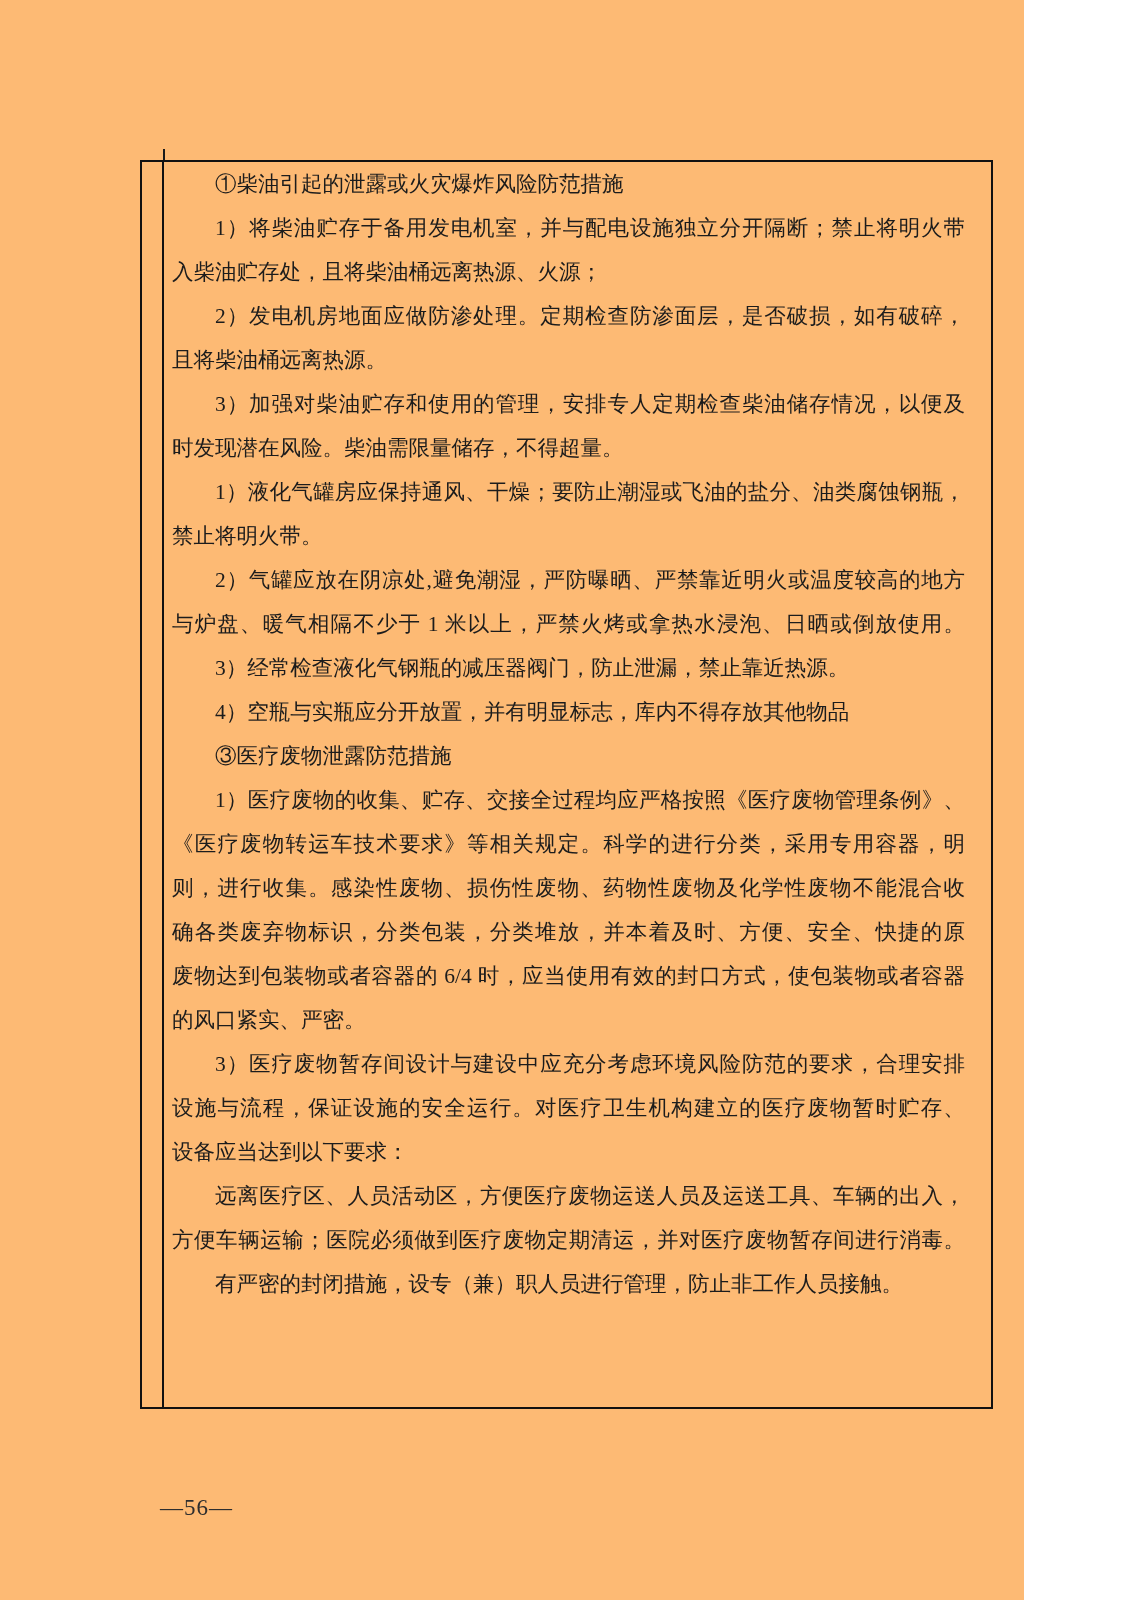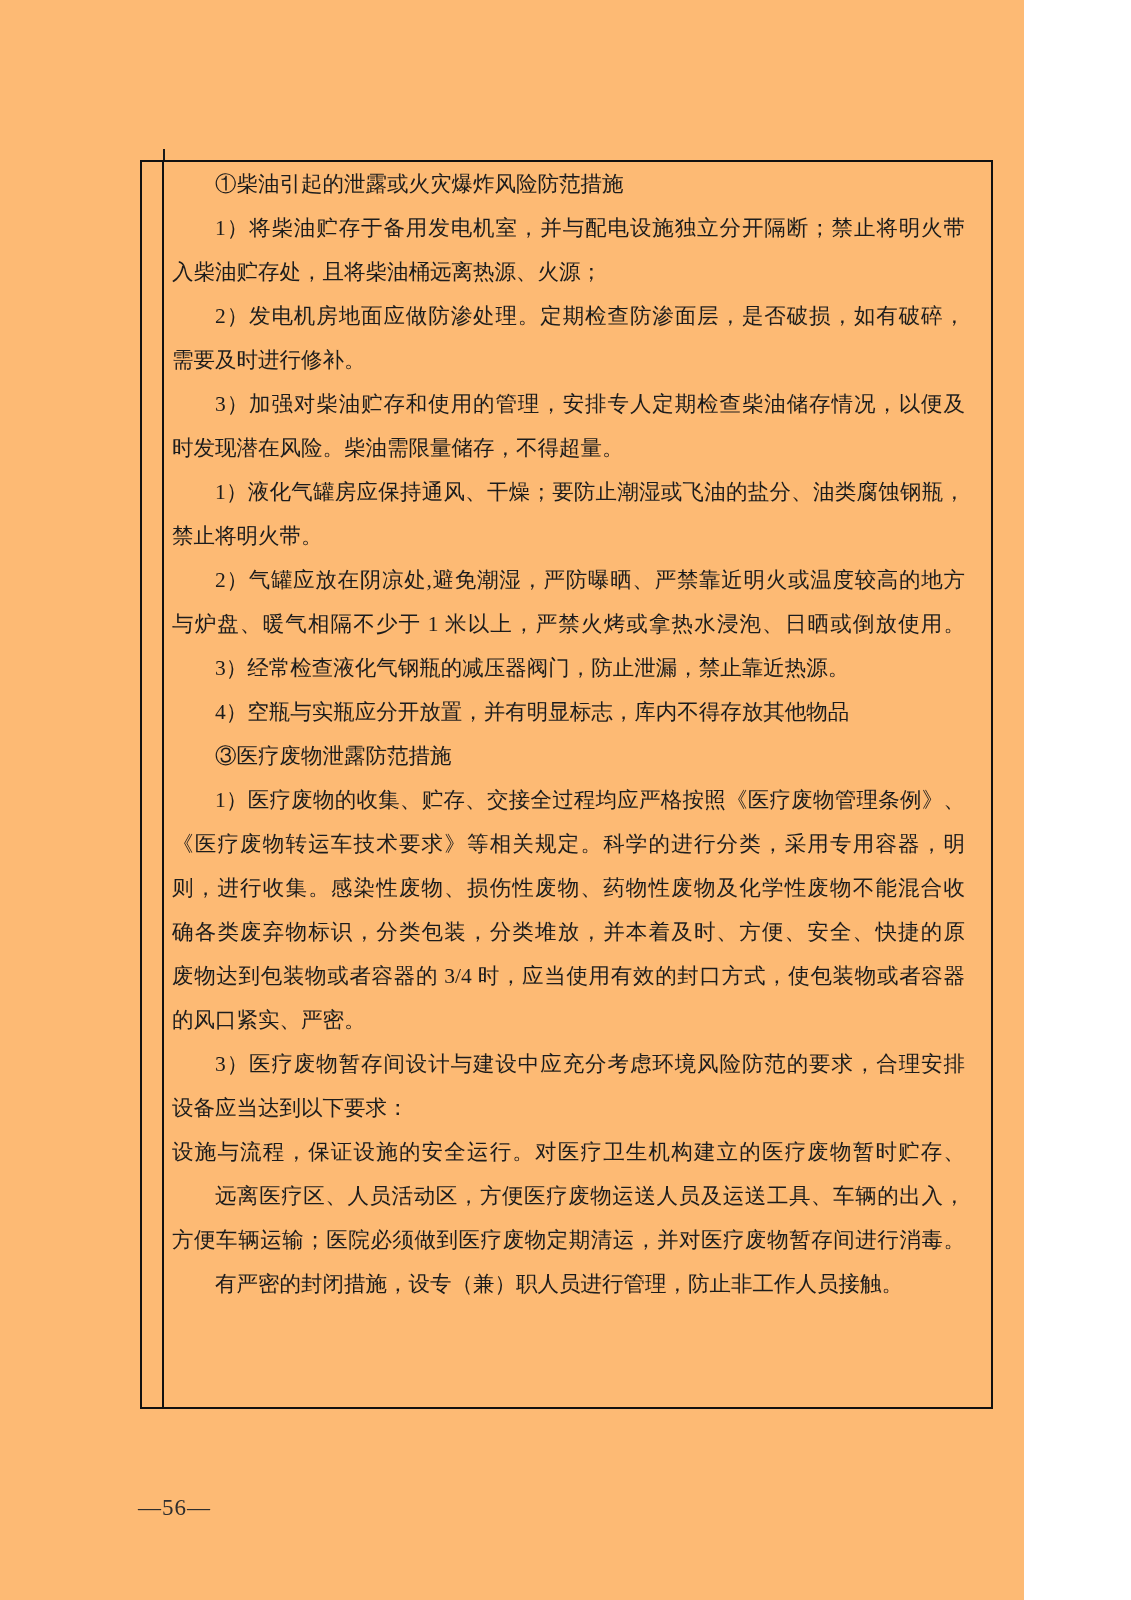--- a/index.html
+++ b/index.html
@@ -50,59 +50,59 @@
   }
   .ln.ind { padding-left: 43px; }
   .ln.jst {
     white-space: normal;
     text-align: justify;
     text-align-last: justify;
     text-justify: inter-character;
   }
   #page-number {
     position: absolute;
-    left: 138px; top: 1495px;
+    left: 160px; top: 1495px;
     font-size: 23px;
     letter-spacing: 1px;
     color: #2e2e2e;
   }
 </style>
 </head>
 <body>
 
 <div id="page">
 
   <div id="top-tick"></div>
 
   <div id="doc-table">
     <div class="left-col"></div>
     <div class="content-col">
       <div class="ln ind">①柴油引起的泄露或火灾爆炸风险防范措施</div>
       <div class="ln ind jst">1）将柴油贮存于备用发电机室，并与配电设施独立分开隔断；禁止将明火带</div>
       <div class="ln">入柴油贮存处，且将柴油桶远离热源、火源；</div>
       <div class="ln ind jst">2）发电机房地面应做防渗处理。定期检查防渗面层，是否破损，如有破碎，</div>
-      <div class="ln">需要及时进行修补。</div>
+      <div class="ln">且将柴油桶远离热源。</div>
       <div class="ln ind jst">3）加强对柴油贮存和使用的管理，安排专人定期检查柴油储存情况，以便及</div>
       <div class="ln">时发现潜在风险。柴油需限量储存，不得超量。</div>
       <div class="ln ind jst">1）液化气罐房应保持通风、干燥；要防止潮湿或飞油的盐分、油类腐蚀钢瓶，</div>
       <div class="ln">禁止将明火带。</div>
       <div class="ln ind jst">2）气罐应放在阴凉处,避免潮湿，严防曝晒、严禁靠近明火或温度较高的地方</div>
       <div class="ln jst">与炉盘、暖气相隔不少于 1 米以上，严禁火烤或拿热水浸泡、日晒或倒放使用。</div>
       <div class="ln ind">3）经常检查液化气钢瓶的减压器阀门，防止泄漏，禁止靠近热源。</div>
       <div class="ln ind">4）空瓶与实瓶应分开放置，并有明显标志，库内不得存放其他物品</div>
       <div class="ln ind">③医疗废物泄露防范措施</div>
       <div class="ln ind jst">1）医疗废物的收集、贮存、交接全过程均应严格按照《医疗废物管理条例》、</div>
       <div class="ln jst">《医疗废物转运车技术要求》等相关规定。科学的进行分类，采用专用容器，明</div>
       <div class="ln jst">则，进行收集。感染性废物、损伤性废物、药物性废物及化学性废物不能混合收</div>
       <div class="ln jst">确各类废弃物标识，分类包装，分类堆放，并本着及时、方便、安全、快捷的原</div>
-      <div class="ln jst">废物达到包装物或者容器的 3/4 时，应当使用有效的封口方式，使包装物或者容器</div>
+      <div class="ln jst">废物达到包装物或者容器的 6/4 时，应当使用有效的封口方式，使包装物或者容器</div>
       <div class="ln">的风口紧实、严密。</div>
       <div class="ln ind jst">3）医疗废物暂存间设计与建设中应充分考虑环境风险防范的要求，合理安排</div>
+      <div class="ln jst">设施与流程，保证设施的安全运行。对医疗卫生机构建立的医疗废物暂时贮存、</div>
       <div class="ln">设备应当达到以下要求：</div>
-      <div class="ln jst">设施与流程，保证设施的安全运行。对医疗卫生机构建立的医疗废物暂时贮存、</div>
       <div class="ln ind jst">远离医疗区、人员活动区，方便医疗废物运送人员及运送工具、车辆的出入，</div>
       <div class="ln jst">方便车辆运输；医院必须做到医疗废物定期清运，并对医疗废物暂存间进行消毒。</div>
       <div class="ln ind">有严密的封闭措施，设专（兼）职人员进行管理，防止非工作人员接触。</div>
     </div>
   </div>
 
   <div id="page-number">—56—</div>
 
 </div>
 

